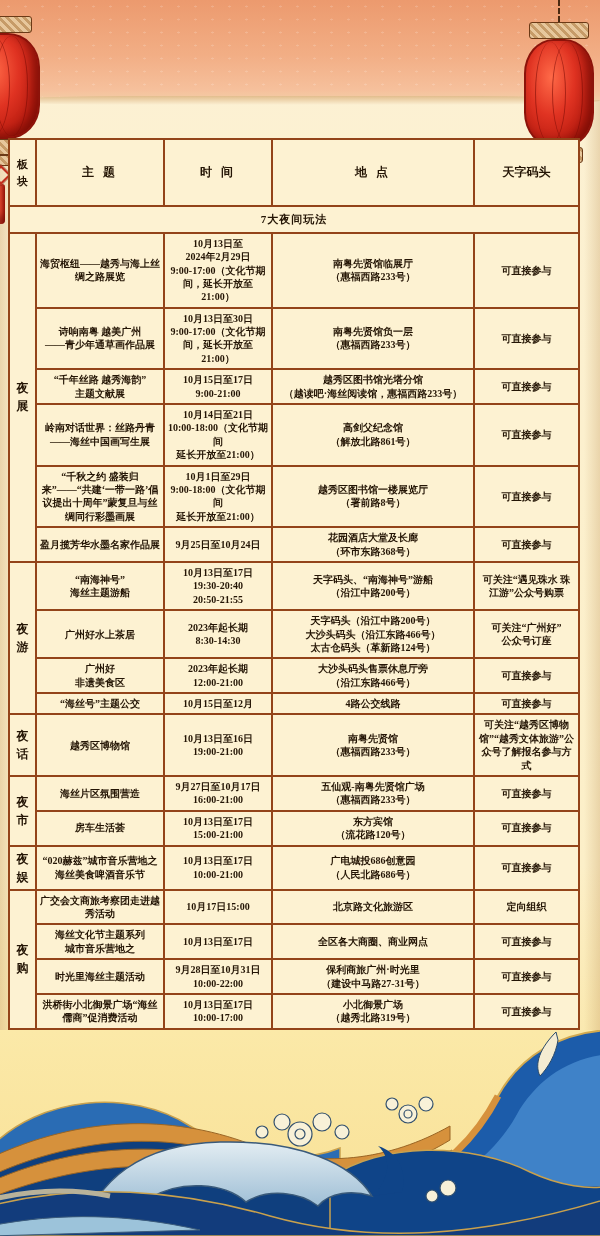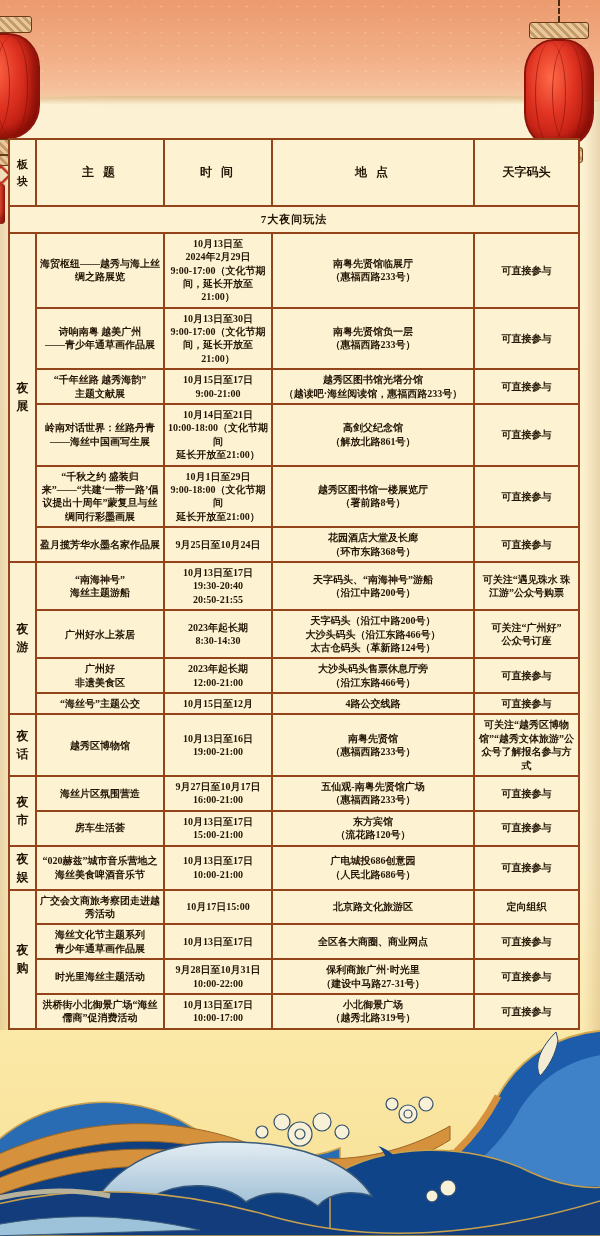--- a/index.html
+++ b/index.html
@@ -258,21 +258,21 @@
 
     <tr>
       <td rowspan="4"><div class="sec-label">夜购</div></td>
       <td>广交会文商旅考察团走进越秀活动</td>
       <td class="time">10月17日15:00</td>
       <td class="loc">北京路文化旅游区</td>
       <td>定向组织</td>
     </tr>
     <tr>
       <td>海丝文化节主题系列
-青少年通草画作品展</td>
+城市音乐营地之</td>
       <td class="time">10月13日至17日</td>
       <td class="loc">全区各大商圈、商业网点</td>
       <td>可直接参与</td>
     </tr>
     <tr>
       <td>时光里海丝主题活动</td>
       <td class="time">9月28日至10月31日
 10:00-22:00</td>
       <td class="loc">保利商旅广州·时光里
 （建设中马路27-31号）</td>

